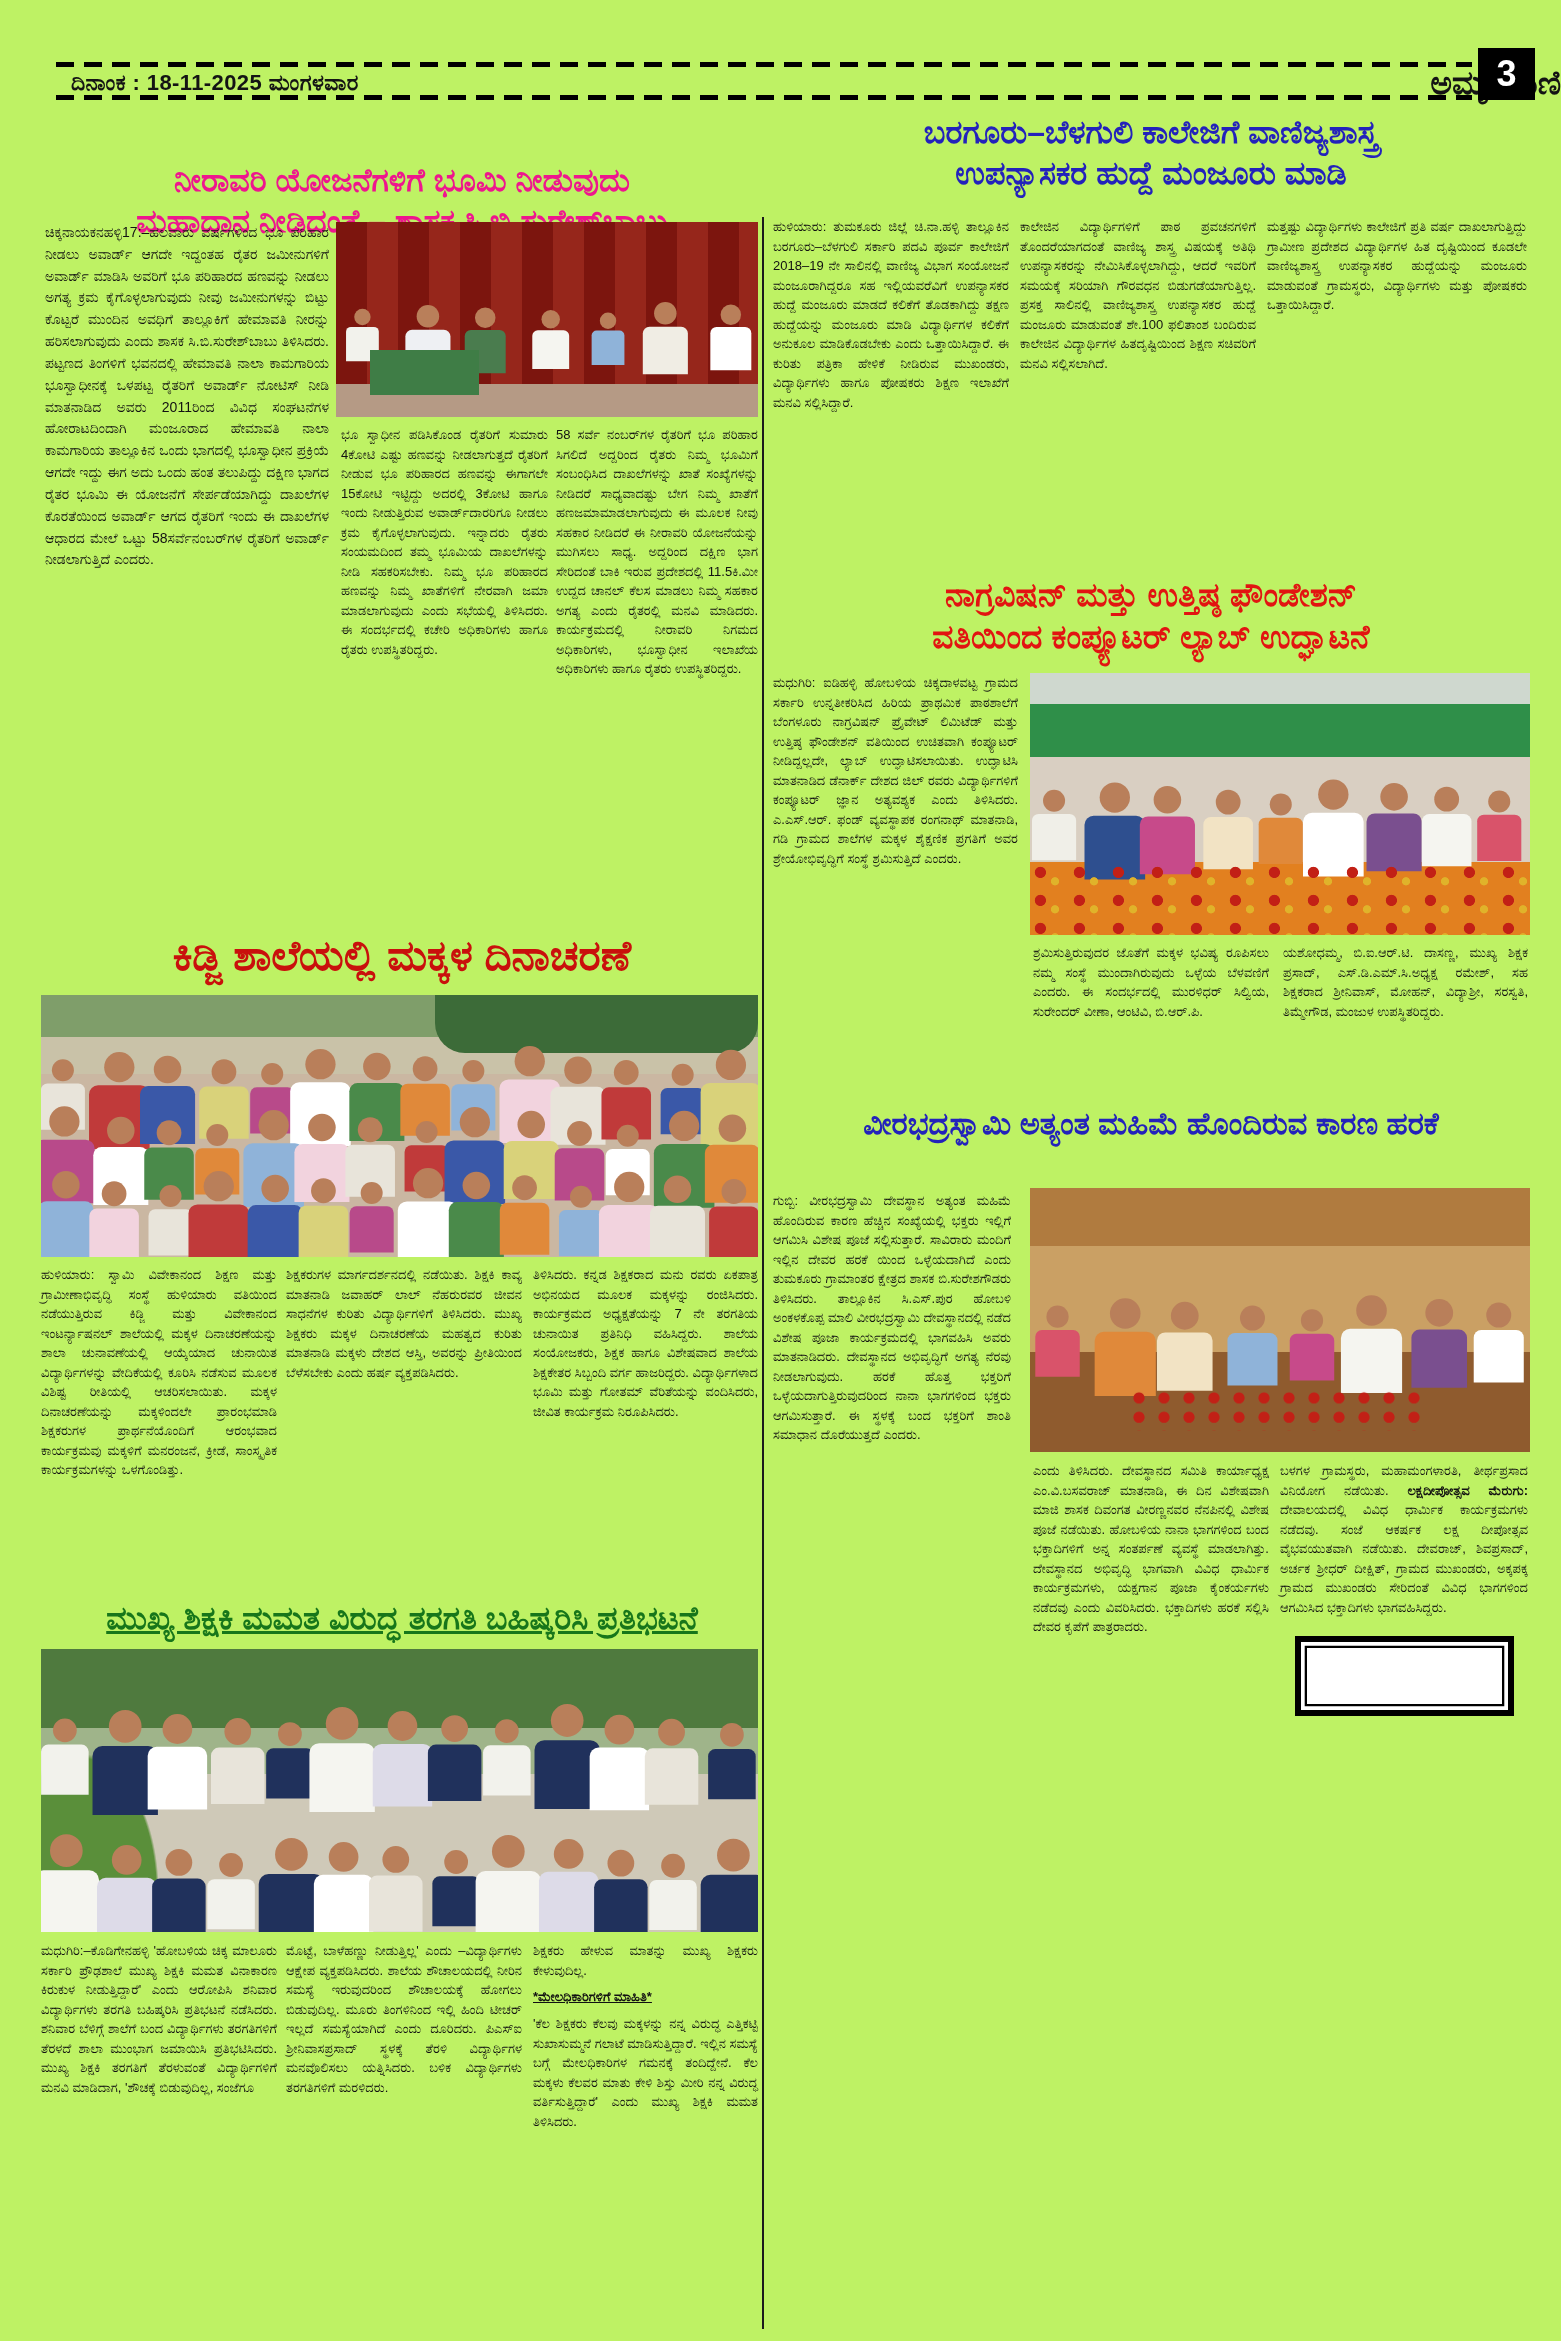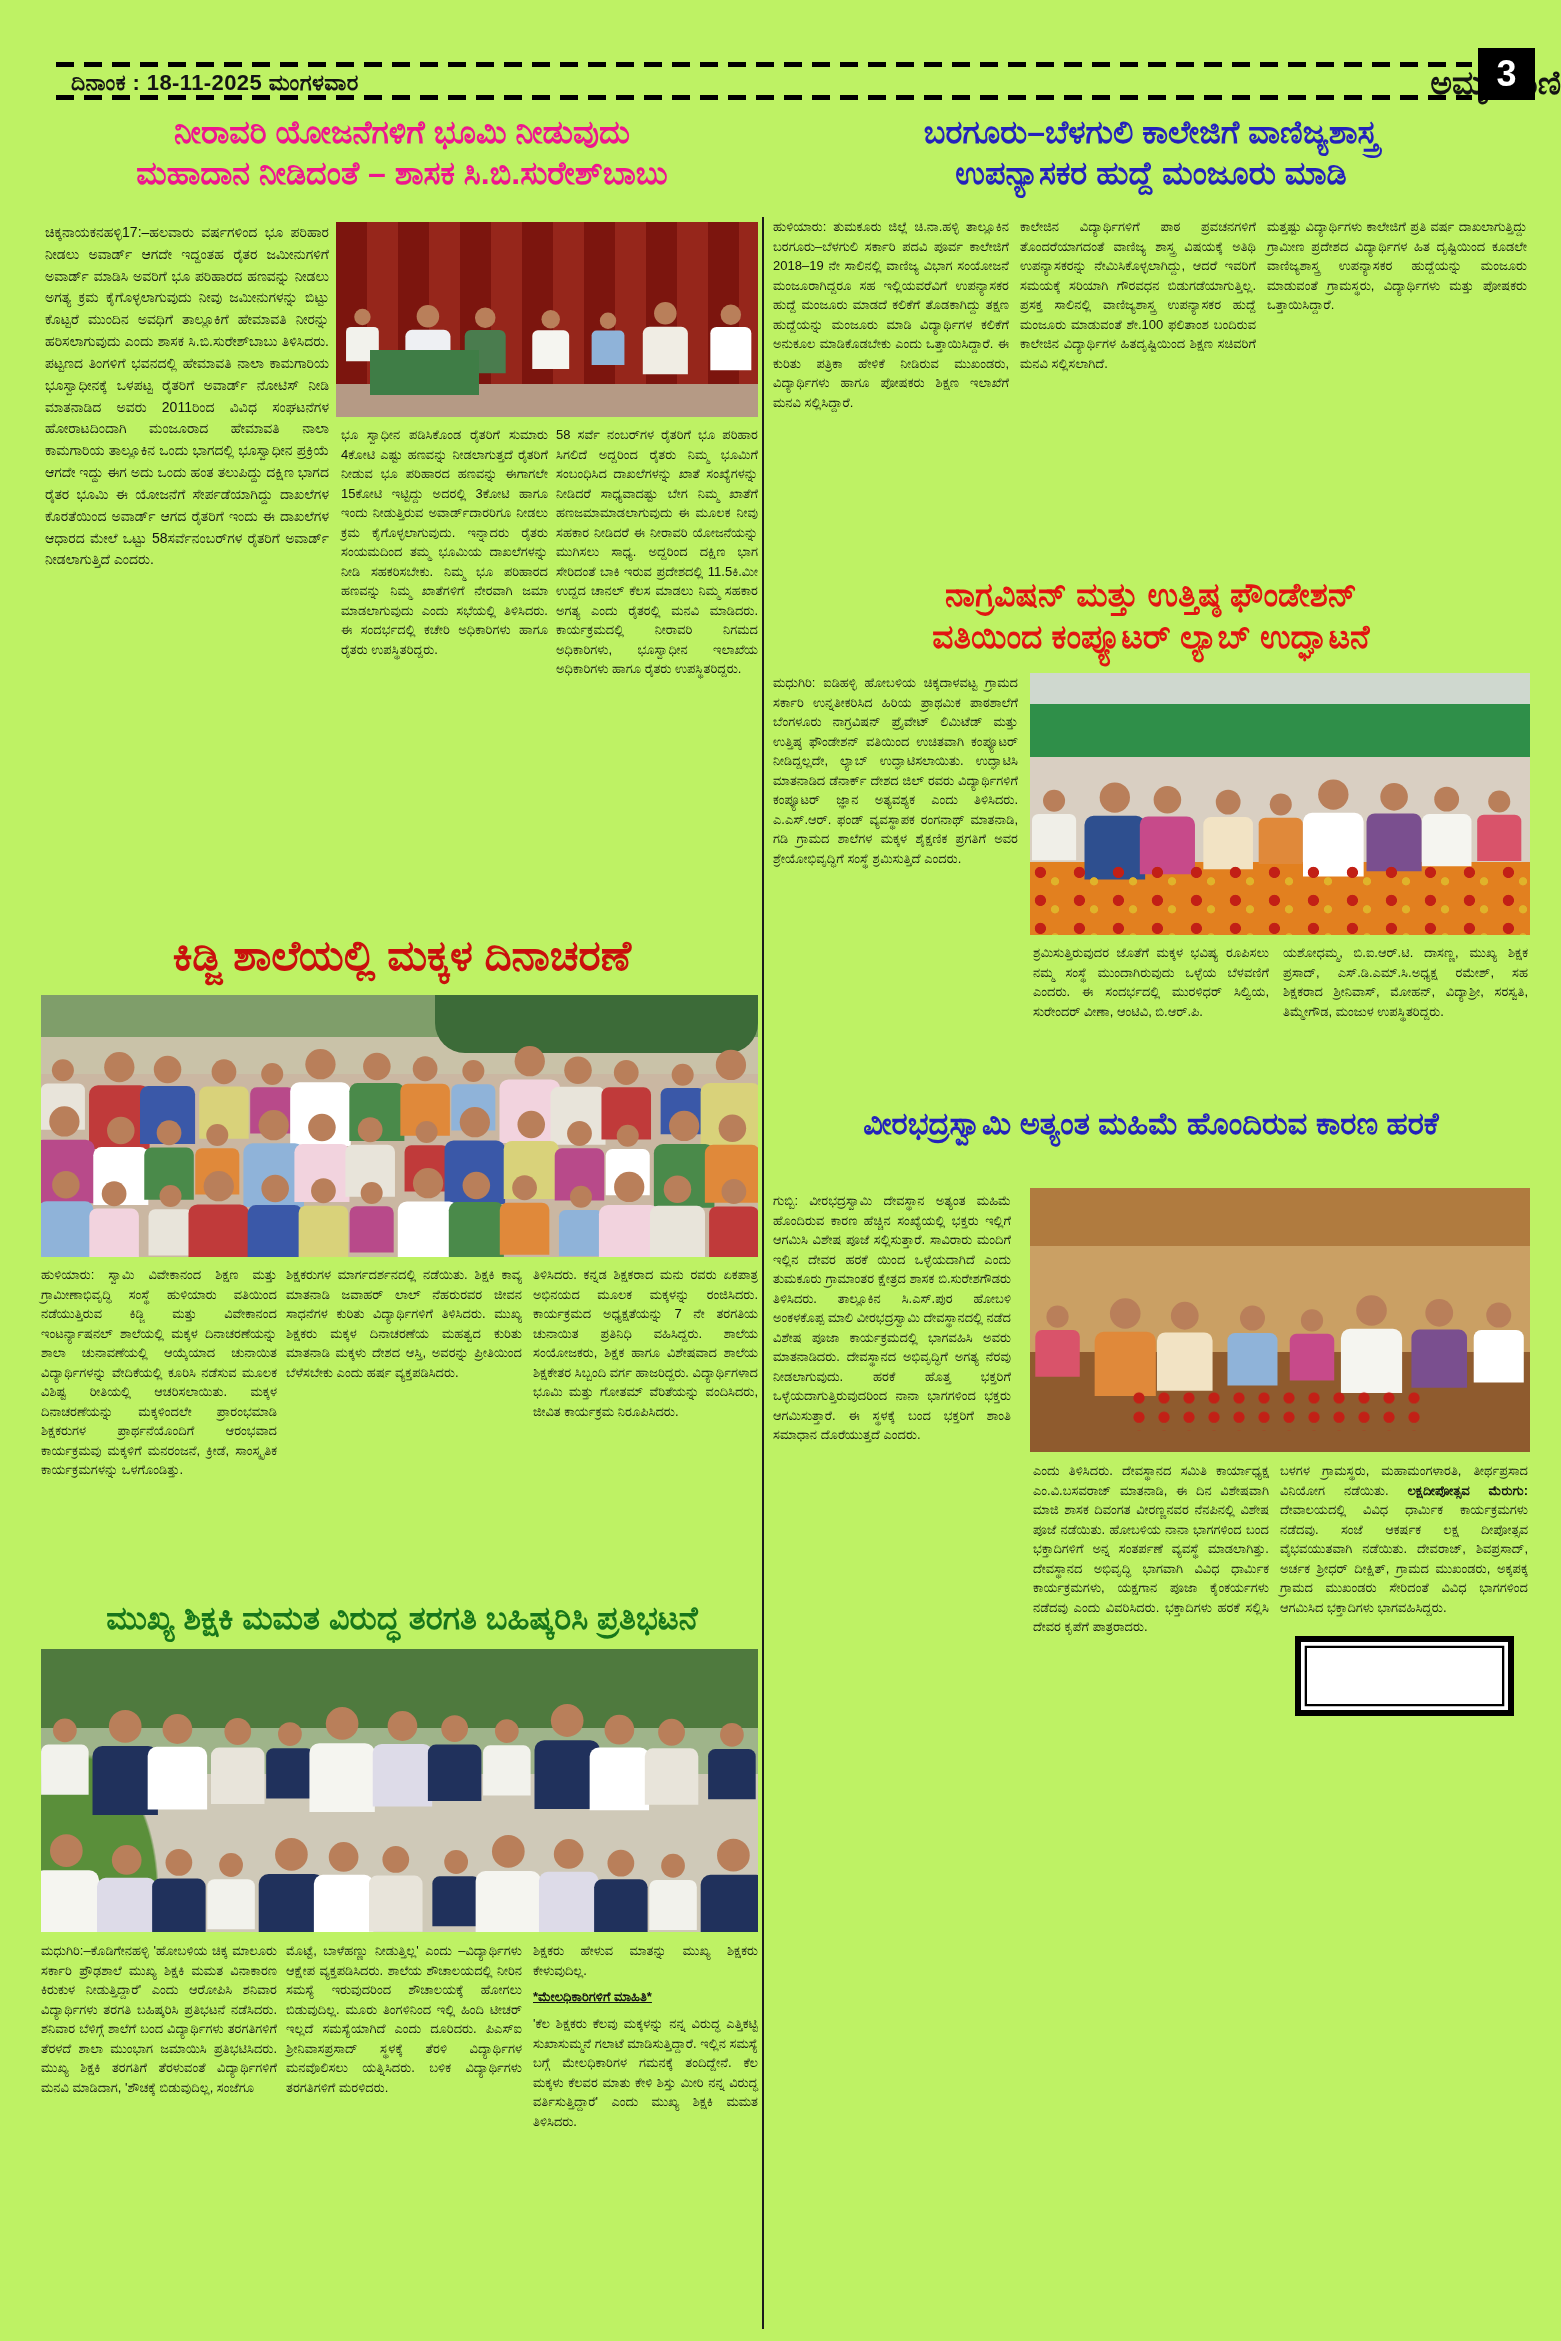--- a/index.html
+++ b/index.html
@@ -5,21 +5,21 @@
   html,body{margin:0;padding:0;background:#e8e8e8;}
   #page{position:relative;width:1561px;height:2342px;background:#bef264;
         font-family:"Liberation Sans",sans-serif;color:#141414;overflow:hidden;}
   .abs{position:absolute;}
   .dash{height:5.2px;background:repeating-linear-gradient(90deg,#000 0 18px,transparent 18px 28px);}
   .dateline{font-size:22px;font-weight:bold;letter-spacing:0.4px;}
   .masthead{font-size:33px;font-weight:bold;text-align:right;}
   .pagebox{background:#000;color:#fff;font-size:36px;font-weight:bold;
            display:flex;align-items:center;justify-content:center;}
   .headline{font-weight:bold;text-align:center;line-height:1.28;}
-  .hl-pink{color:#ee168e;font-size:32px;}
+  .hl-pink{color:#ee168e;font-size:32px;margin-top:48px;}
   .hl-blue{color:#2322bb;font-size:32px;}
   .hl-red{color:#e21411;font-size:33px;}
   .hl-red2{color:#c9100c;font-size:42px;}
   .hl-green{color:#17761a;font-size:32px;}
   .body-text{font-size:13px;line-height:1.5;text-align:justify;color:#111;
              word-break:break-word;hyphens:auto;}
   .body-lg{font-size:14px;line-height:1.56;}
   .subhead{font-weight:bold;margin:7.4px 0;text-decoration:underline;}
   .boldlead{font-weight:bold;}
   .divider{width:2.2px;background:#1b1b1b;}
@@ -183,21 +183,21 @@
       </svg>
   </div>
   <div class="abs body-text" style="left:1033px;top:1461px;width:236px;height:866px;">ಎಂದು ತಿಳಿಸಿದರು. ದೇವಸ್ಥಾನದ ಸಮಿತಿ ಕಾರ್ಯಾಧ್ಯಕ್ಷ ಎಂ.ವಿ.ಬಸವರಾಜ್ ಮಾತನಾಡಿ, ಈ ದಿನ ವಿಶೇಷವಾಗಿ ಮಾಜಿ ಶಾಸಕ ದಿವಂಗತ ವೀರಣ್ಣನವರ ನೆನಪಿನಲ್ಲಿ ವಿಶೇಷ ಪೂಜೆ ನಡೆಯಿತು. ಹೋಬಳಿಯ ನಾನಾ ಭಾಗಗಳಿಂದ ಬಂದ ಭಕ್ತಾದಿಗಳಿಗೆ ಅನ್ನ ಸಂತರ್ಪಣೆ ವ್ಯವಸ್ಥೆ ಮಾಡಲಾಗಿತ್ತು. ದೇವಸ್ಥಾನದ ಅಭಿವೃದ್ಧಿ ಭಾಗವಾಗಿ ವಿವಿಧ ಧಾರ್ಮಿಕ ಕಾರ್ಯಕ್ರಮಗಳು, ಯಕ್ಷಗಾನ ಪೂಜಾ ಕೈಂಕರ್ಯಗಳು ನಡೆದವು ಎಂದು ವಿವರಿಸಿದರು. ಭಕ್ತಾದಿಗಳು ಹರಕೆ ಸಲ್ಲಿಸಿ ದೇವರ ಕೃಪೆಗೆ ಪಾತ್ರರಾದರು.</div>
   <div class="abs body-text" style="left:1280px;top:1461px;width:248px;height:866px;">
     <span>ಬಳಗಳ ಗ್ರಾಮಸ್ಥರು, ಮಹಾಮಂಗಳಾರತಿ, ತೀರ್ಥಪ್ರಸಾದ ವಿನಿಯೋಗ ನಡೆಯಿತು.</span>
     <span class="boldlead">ಲಕ್ಷದೀಪೋತ್ಸವ ಮೆರುಗು:</span>
     <span>ದೇವಾಲಯದಲ್ಲಿ ವಿವಿಧ ಧಾರ್ಮಿಕ ಕಾರ್ಯಕ್ರಮಗಳು ನಡೆದವು. ಸಂಜೆ ಆಕರ್ಷಕ ಲಕ್ಷ ದೀಪೋತ್ಸವ ವೈಭವಯುತವಾಗಿ ನಡೆಯಿತು. ದೇವರಾಜ್, ಶಿವಪ್ರಸಾದ್, ಅರ್ಚಕ ಶ್ರೀಧರ್ ದೀಕ್ಷಿತ್, ಗ್ರಾಮದ ಮುಖಂಡರು, ಅಕ್ಕಪಕ್ಕ ಗ್ರಾಮದ ಮುಖಂಡರು ಸೇರಿದಂತೆ ವಿವಿಧ ಭಾಗಗಳಿಂದ ಆಗಮಿಸಿದ ಭಕ್ತಾದಿಗಳು ಭಾಗವಹಿಸಿದ್ದರು.</span>
     <div class="emptybox"></div>
   </div>
 
-  <div class="abs headline hl-green" style="left:45px;top:1598px;width:714px;">ಮುಖ್ಯ ಶಿಕ್ಷಕಿ ಮಮತ ವಿರುದ್ಧ ತರಗತಿ ಬಹಿಷ್ಕರಿಸಿ ಪ್ರತಿಭಟನೆ</div>
+  <div class="abs headline hl-green" style="left:45px;top:1598px;width:714px;text-decoration:underline;">ಮುಖ್ಯ ಶಿಕ್ಷಕಿ ಮಮತ ವಿರುದ್ಧ ತರಗತಿ ಬಹಿಷ್ಕರಿಸಿ ಪ್ರತಿಭಟನೆ</div>
   <div class="photo photo-c" style="left:41px;top:1649px;width:717px;height:283px;">
     <svg viewBox="0 0 965 380" preserveAspectRatio="none">
         <use href="#fig-person" transform="translate(32.11538461538461,144.4) scale(1.6)" style="color: rgb(242, 242, 236);"></use>
         <use href="#fig-person" transform="translate(113.34615384615384,152.4) scale(2.2)" style="color: rgb(32, 49, 92);"></use>
         <use href="#fig-person" transform="translate(183.57692307692307,151.4) scale(2)" style="color: rgb(255, 255, 255);"></use>
         <use href="#fig-person" transform="translate(264.8076923076923,150.4) scale(1.8)" style="color: rgb(232, 228, 218);"></use>
         <use href="#fig-person" transform="translate(335.03846153846155,149.4) scale(1.6)" style="color: rgb(32, 49, 92);"></use>
         <use href="#fig-person" transform="translate(405.2692307692308,148.4) scale(2.2)" style="color: rgb(245, 245, 240);"></use>
         <use href="#fig-person" transform="translate(486.5,147.4) scale(2)" style="color: rgb(221, 219, 232);"></use>
         <use href="#fig-person" transform="translate(556.7307692307693,146.4) scale(1.8)" style="color: rgb(32, 49, 92);"></use>

